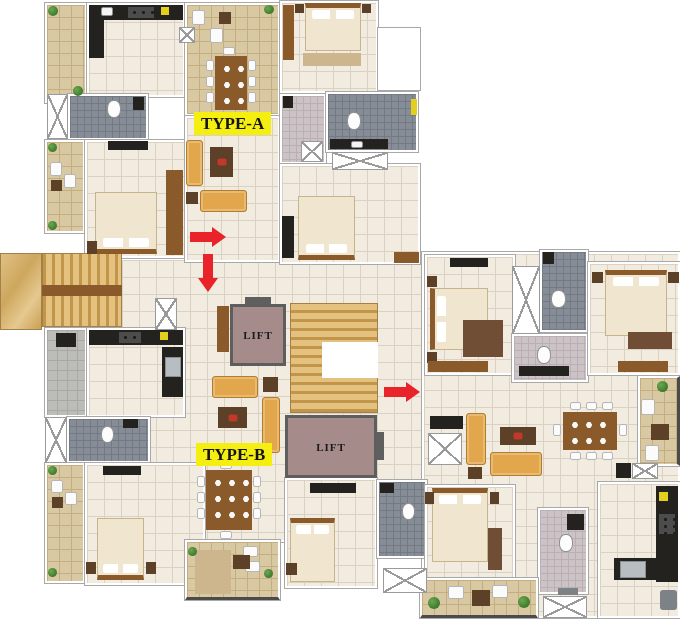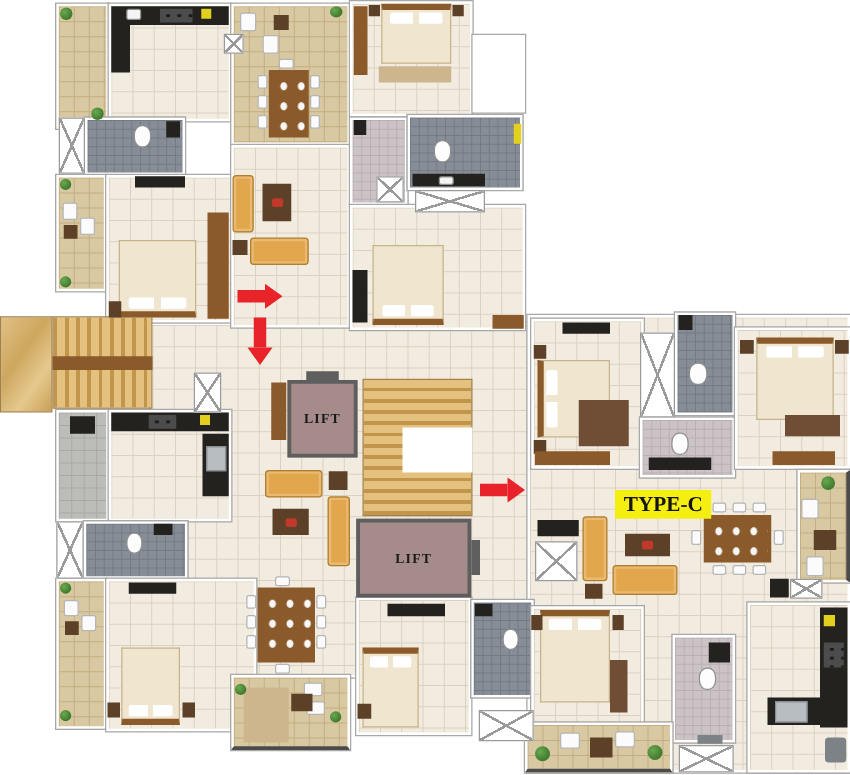--- a/index.html
+++ b/index.html
@@ -263,21 +263,22 @@
   <div class="f rug" style="left:488px;top:528px;width:14px;height:42px;"></div>
   <div class="f dark" style="left:567px;top:514px;width:17px;height:16px;"></div>
   <div class="f toilet" style="left:559px;top:534px;width:14px;height:18px;"></div>
   <div class="f" style="left:558px;top:588px;width:20px;height:7px;background:#7d8287;"></div>
   <div class="f plant" style="left:428px;top:597px;width:12px;height:12px;"></div>
   <div class="f chair" style="left:448px;top:586px;width:16px;height:13px;"></div>
   <div class="f woodd" style="left:472px;top:590px;width:18px;height:16px;"></div>
   <div class="f chair" style="left:492px;top:585px;width:16px;height:13px;"></div>
   <div class="f plant" style="left:518px;top:596px;width:12px;height:12px;"></div>
 
-  <div class="ulabel" style="left:492px;top:392px;">TYPE-C</div>
+  <div class="ulabel" style="left:194px;top:112px;">TYPE-A</div>
+  <div class="ulabel" style="left:196px;top:443px;">TYPE-B</div>
 
   <div class="arrow ar" style="left:190px;top:227px;width:36px;height:20px;">
     <span class="shaft"></span>
       <span class="head"></span>
   </div>
   <div class="arrow ad" style="left:198px;top:254px;width:20px;height:38px;">
     <span class="shaft"></span>
       <span class="head"></span>
   </div>
   <div class="arrow ar" style="left:384px;top:382px;width:36px;height:20px;">

